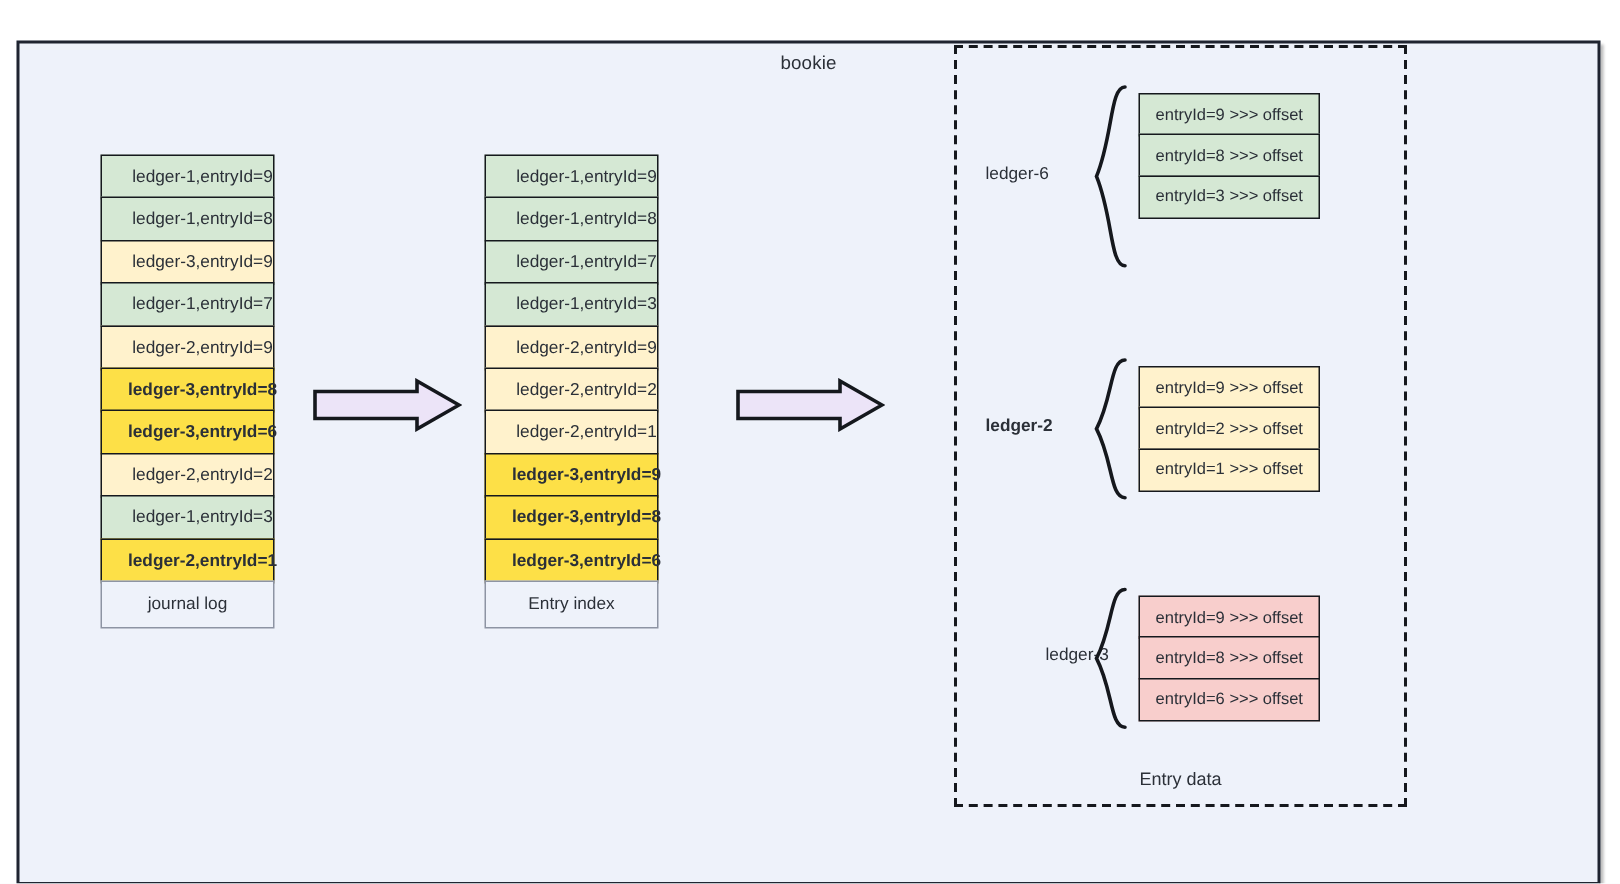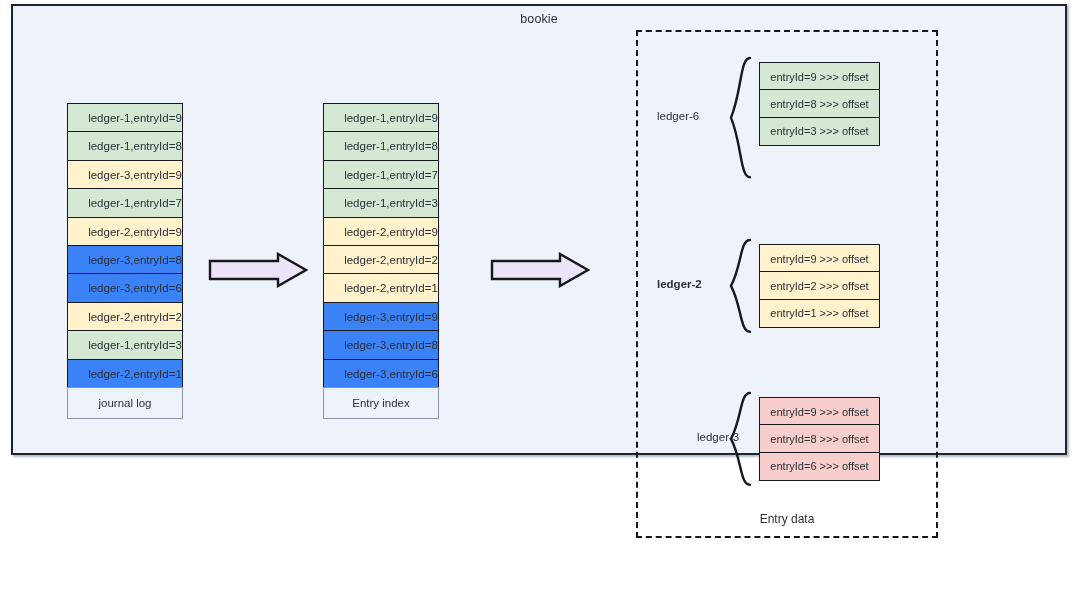--- a/index.html
+++ b/index.html
@@ -13,23 +13,23 @@
     width: 1080px;
     height: 589px;
     overflow: hidden;
     background: #ffffff;
   }
 
   
   #bookie-box {
     position: absolute;
     left: 11px;
-    top: 4px;
+    top: 27px;
     width: 1056px;
-    height: 451px;
+    height: 563px;
     box-sizing: border-box;
     background: #eef2fa;
     border: 2px solid #1f2430;
     box-shadow: 2px 2px 2px rgba(0,0,0,0.28);
   }
   #bookie-title {
     position: absolute;
     left: 0;
     top: 6px;
     width: 100%;
@@ -52,21 +52,21 @@
     align-items: center;
     justify-content: center;
     font-size: 11.5px;
     color: #2b3038;
     margin-bottom: -1.6px;
     white-space: nowrap;
     padding-left: 20px;
   }
   .cell.green  { background: #d5e8d4; }
   .cell.yellow { background: #fff2cc; }
-  .cell.pink   { background: #3b82f6; }
+  .cell.pink   { background: #fde047; font-weight: bold; }
 
   .stack-footer {
     box-sizing: border-box;
     border: 1.2px solid #8d94a3;
     background: #eef2fa;
     height: 32px;
     display: flex;
     align-items: center;
     justify-content: center;
     font-size: 11.5px;

